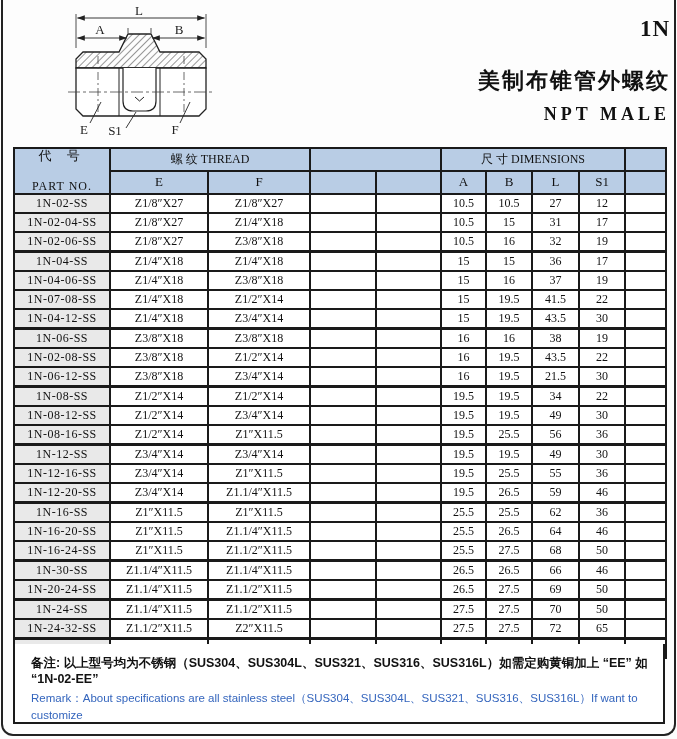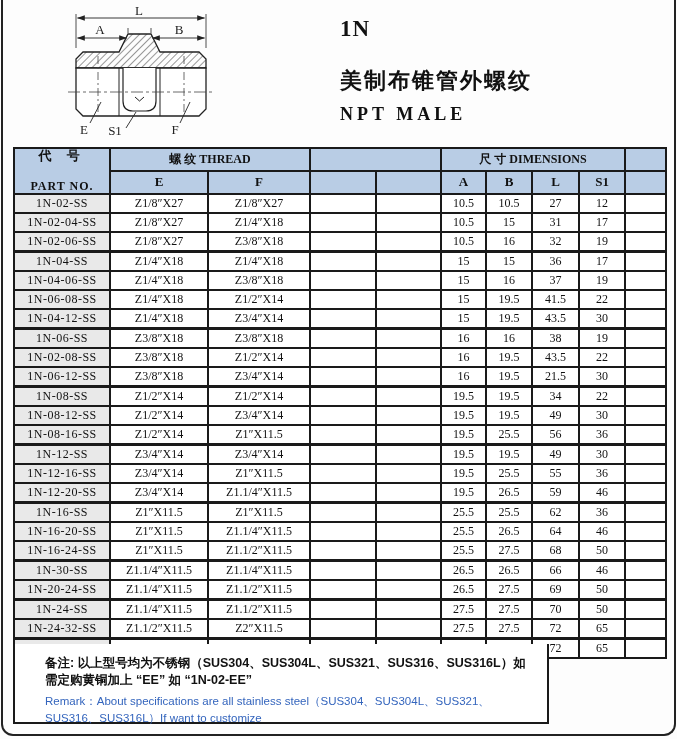--- a/index.html
+++ b/index.html
@@ -12,50 +12,50 @@
   body{
     width:677px;height:739px;position:relative;background:#fdfdfd;overflow:hidden;
     font-family:"Liberation Serif","DejaVu Serif",serif;color:#111;
   }
   .page-frame{
     position:absolute;left:1px;right:1px;top:-14px;bottom:3px;
     border-left:2px solid #222;border-right:2px solid #222;border-bottom:2px solid #222;
     border-radius:0 0 12px 12px;pointer-events:none;
   }
   
-  .title-block{position:absolute;left:340px;top:0;width:330px;text-align:left;}
+  .title-block{position:absolute;left:340px;top:0;width:330px;text-align:right;}
   .title-code{margin-top:16px;font-size:23px;font-weight:bold;letter-spacing:1px;}
   .title-cn{margin-top:24px;font-size:22px;font-weight:bold;letter-spacing:2px;font-family:"Liberation Sans","DejaVu Sans",sans-serif;}
   .title-en{margin-top:8px;font-size:18px;font-weight:bold;letter-spacing:4px;}
   
   .diagram{position:absolute;left:56px;top:4px;}
   .diagram text{font-family:"Liberation Serif","DejaVu Serif",serif;font-size:13px;fill:#222;}
   
   table.spec{
     position:absolute;left:13px;top:147px;width:652px;
     border-collapse:collapse;table-layout:fixed;
   }
   table.spec th,table.spec td{
     border:2px solid var(--border);padding:0;text-align:center;vertical-align:middle;
     font-size:12px;line-height:1.1;overflow:hidden;white-space:nowrap;
   }
-  table.spec thead th{background:var(--header-bg);font-weight:bold;}
+  table.spec thead th{background:var(--header-bg);font-weight:normal;}
   th.h-part{height:39px;}
   .h-cn{font-size:13px;letter-spacing:6px;display:block;}
   .h-en{font-size:12px;letter-spacing:1px;display:block;margin-top:17px;}
   tr.hdr1 th{height:18px;}
   tr.hdr2 th{height:19px;font-size:13px;}
   tbody td{height:17px;background:#fff;}
   tbody td.c-part{background:var(--partno-bg);letter-spacing:0.5px;}
   tbody tr.group-start td{border-top:3px solid var(--border);}
   
   .remark-box{
-    position:absolute;left:13px;top:644px;width:536px;height:80px;box-sizing:border-box;
+    position:absolute;left:13px;top:644px;width:652px;height:80px;box-sizing:border-box;
     border:2px solid var(--border);border-top:none;background:#fff;
-    padding:11px 10px 0 30px;
+    padding:11px 10px 0 16px;
   }
   .remark-cn{font-size:12.5px;font-weight:bold;font-family:"Liberation Sans","DejaVu Sans",sans-serif;color:#111;}
   .remark-en{font-size:11.5px;color:var(--remark-blue);font-family:"Liberation Sans","DejaVu Sans",sans-serif;margin-top:4px;line-height:1.45;}
 </style>
 </head>
 <body>
 
 <div class="page-frame"></div>
 
 <svg class="diagram" width="172" height="138" viewBox="0 0 172 138">
@@ -199,21 +199,21 @@
     <td>Z3/8″X18</td>
     <td></td>
     <td></td>
     <td>15</td>
     <td>16</td>
     <td>37</td>
     <td>19</td>
     <td></td>
   </tr>
       <tr>
-    <td class="c-part">1N-06-08-SS</td>
+    <td class="c-part">1N-07-08-SS</td>
     <td>Z1/4″X18</td>
     <td>Z1/2″X14</td>
     <td></td>
     <td></td>
     <td>15</td>
     <td>19.5</td>
     <td>41.5</td>
     <td>22</td>
     <td></td>
   </tr>

